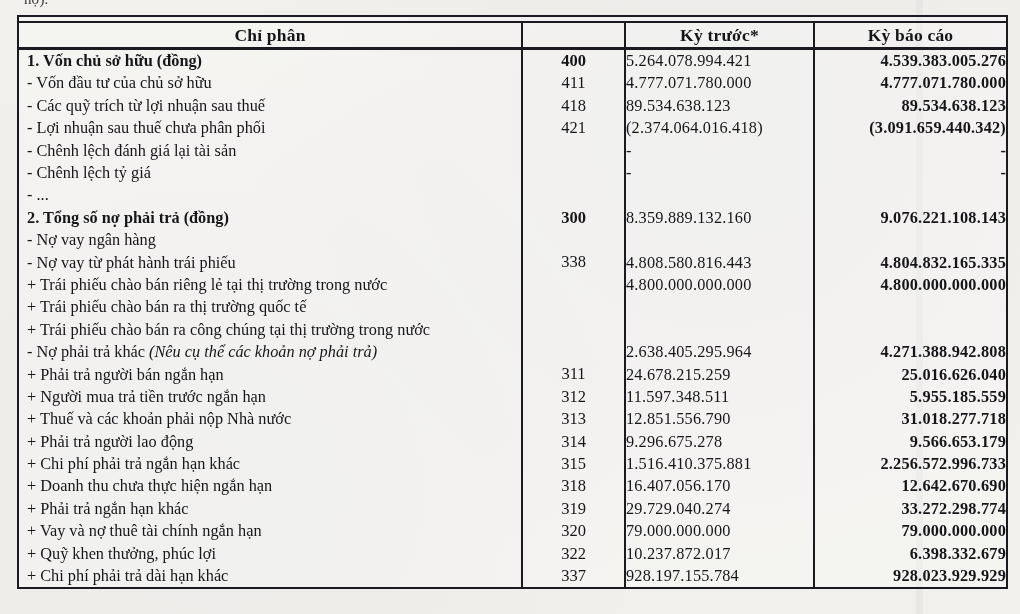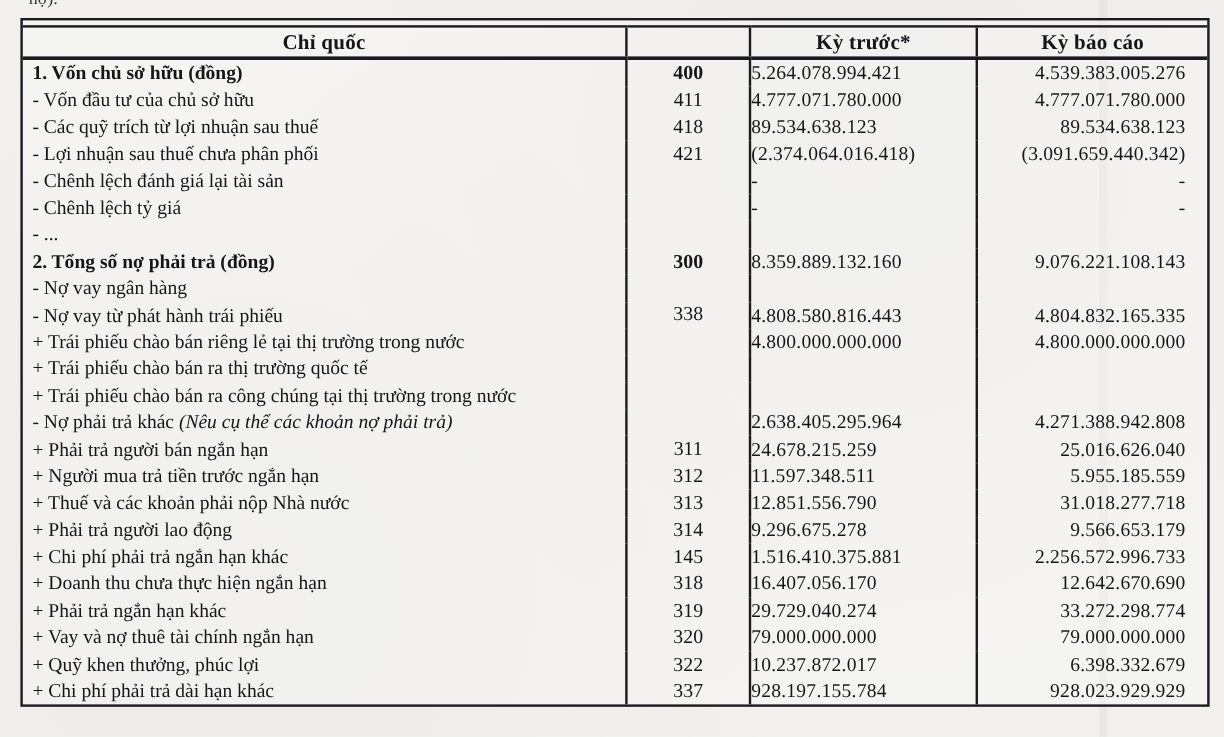--- a/index.html
+++ b/index.html
@@ -47,21 +47,21 @@
     letter-spacing:0.2px;
   }
   th.v,td.v{border-left:2px solid #1a1a20;}
   tbody td{
     height:22.4px;padding:0;font-size:16.3px;line-height:1;
     vertical-align:middle;white-space:nowrap;overflow:hidden;
   }
   td.label{padding-left:8px;text-align:left;margin-left:28px;}
   td.code{text-align:center;font-size:16.5px;}
   td.prev{text-align:left;padding-right:16px;letter-spacing:0.2px;}
-  td.report{text-align:right;padding-right:18px;letter-spacing:0.2px;}
+  td.report{text-align:right;letter-spacing:0.2px;font-weight:bold;}
   tr.bold td.label,tr.bold td.code{font-weight:bold;}
   td .note{font-style:italic;text-align:center;}
 </style>
 </head>
 <body>
 
 <div class="scan-noise"></div>
 <div class="scan-streak"></div>
 
 <div class="fragment-strip">
@@ -71,21 +71,21 @@
 <div class="table-wrap">
   <table>
     <colgroup>
       <col class="c-label">
         <col class="c-code">
         <col class="c-prev">
         <col>
     </colgroup>
     <thead>
       <tr>
-        <th>Chỉ quốc</th>
+        <th>Chỉ phân</th>
         <th class="v"></th>
         <th class="v">Kỳ trước*</th>
         <th class="v">Kỳ báo cáo</th>
       </tr>
     </thead>
     <tbody id="table-body">
         <tr class="bold">
           <td class="label">1. Vốn chủ sở hữu (đồng)</td>
           <td class="code v">400</td>
           <td class="prev v">5.264.078.994.421</td>
@@ -188,21 +188,21 @@
           <td class="report v">31.018.277.718</td>
         </tr>
         <tr>
           <td class="label">+ Phải trả người lao động</td>
           <td class="code v">314</td>
           <td class="prev v">9.296.675.278</td>
           <td class="report v">9.566.653.179</td>
         </tr>
         <tr>
           <td class="label">+ Chi phí phải trả ngắn hạn khác</td>
-          <td class="code v">145</td>
+          <td class="code v">315</td>
           <td class="prev v">1.516.410.375.881</td>
           <td class="report v">2.256.572.996.733</td>
         </tr>
         <tr>
           <td class="label">+ Doanh thu chưa thực hiện ngắn hạn</td>
           <td class="code v">318</td>
           <td class="prev v">16.407.056.170</td>
           <td class="report v">12.642.670.690</td>
         </tr>
         <tr>

